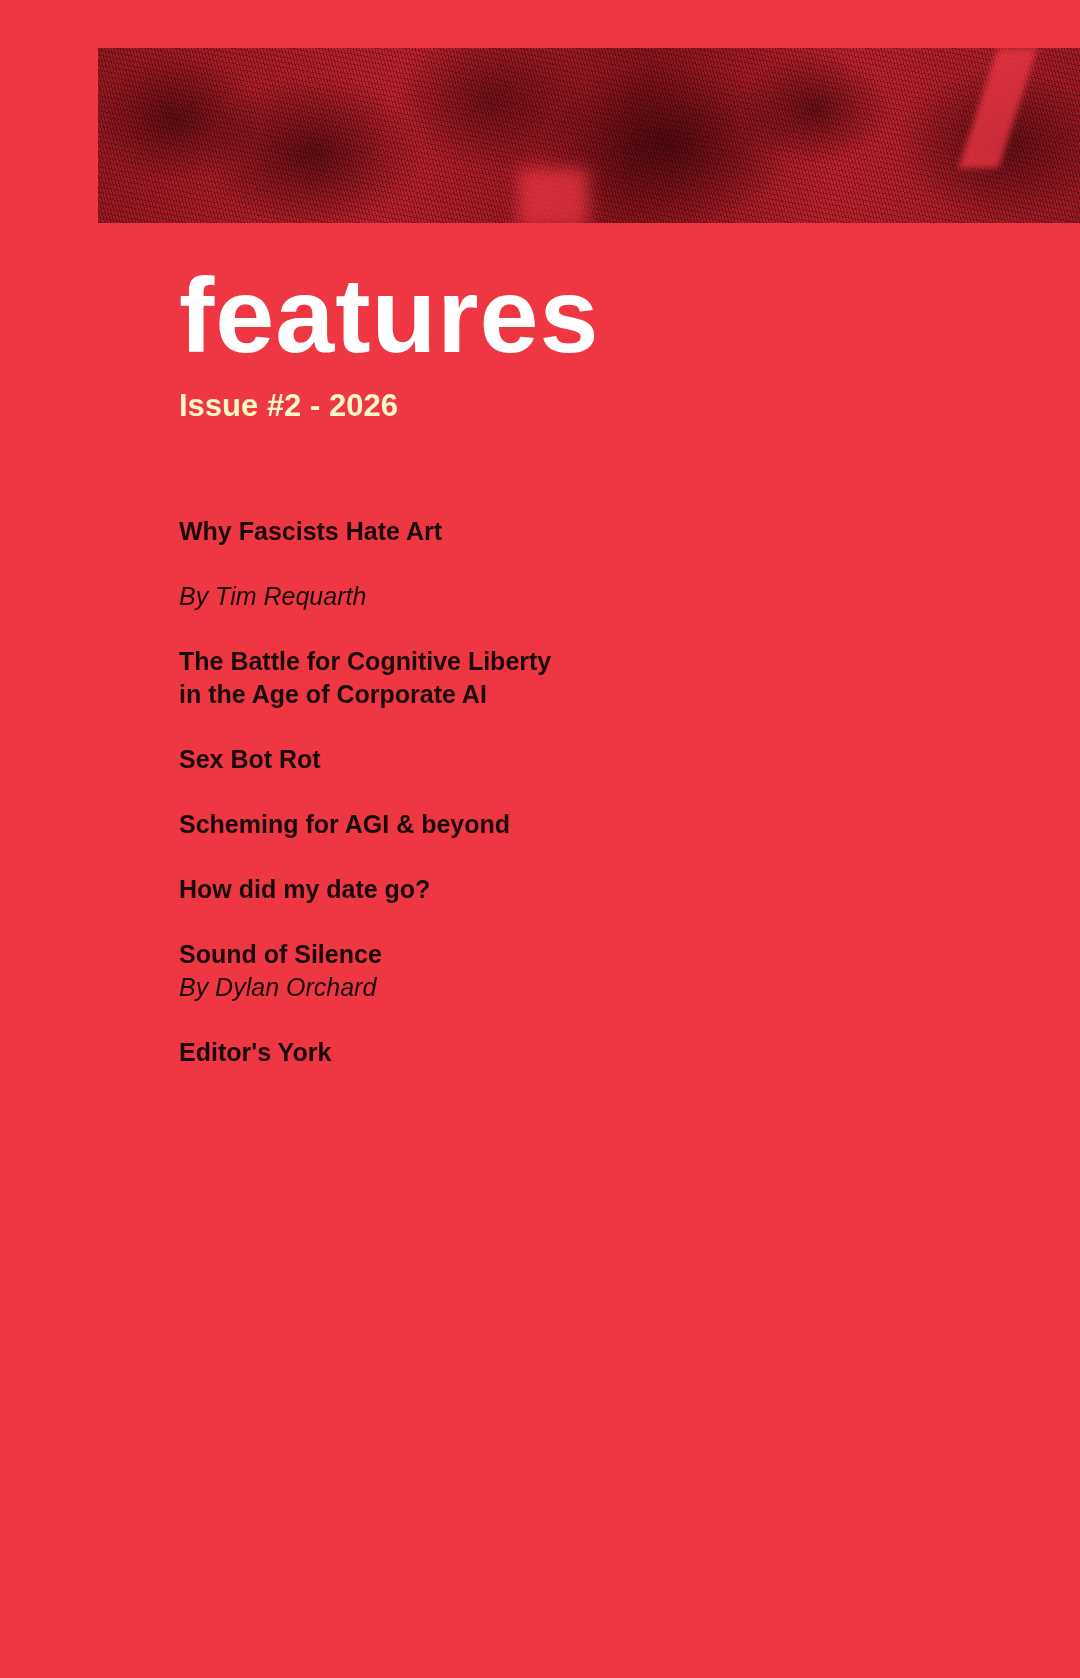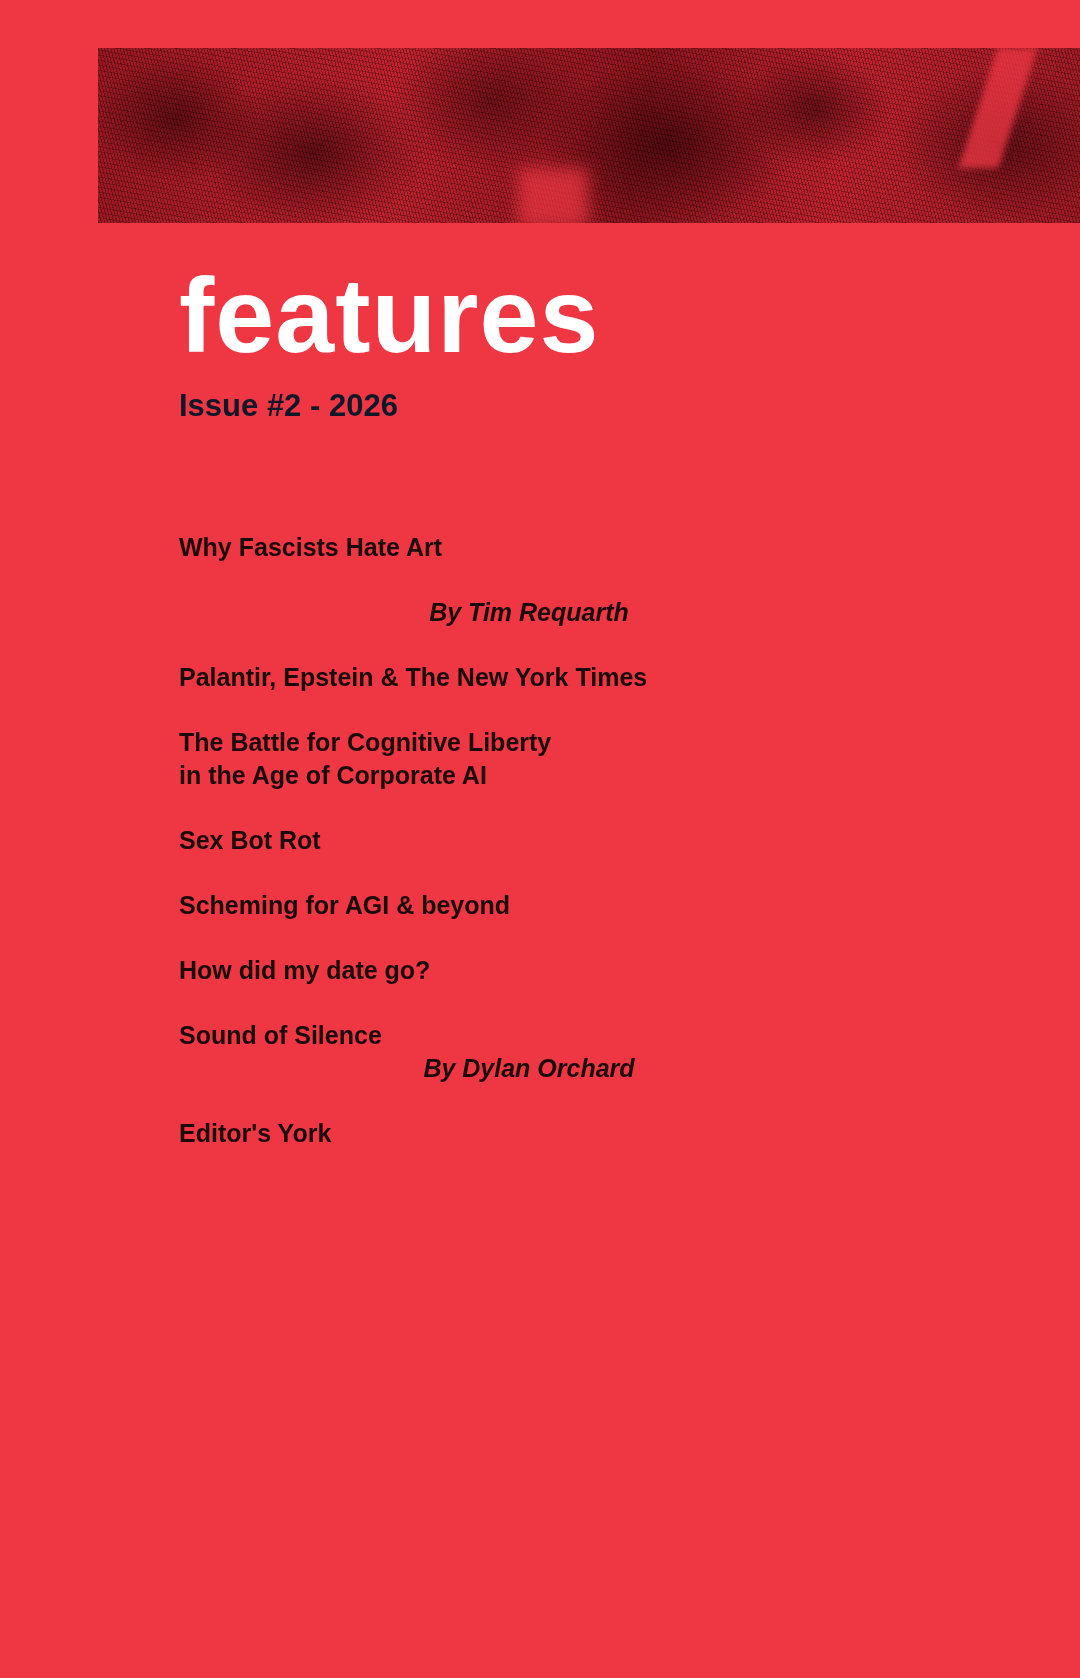--- a/index.html
+++ b/index.html
@@ -71,51 +71,50 @@
       line-height: 1;
       margin: 0;
       color: #ffffff;
       font-family: "Liberation Sans", sans-serif;
     }
     .issue {
       margin-top: 22px;
       font-size: 31px;
       font-weight: 700;
       line-height: 1;
-      color: #0f172a;
+      color: #fef9c3;
     }
     .toc {
       position: absolute;
       left: 179px;
       top: 515px;
       width: 700px;
       list-style: none;
       margin: 0;
       padding: 0;
     }
     .toc-item {
-      margin: 16px 0 32px 0;
+      margin: 0 0 32px 0;
       cursor: pointer;
     }
     .toc-title {
       display: block;
       font-size: 25px;
       font-weight: 700;
       line-height: 33px;
       color: #1a0a0c;
       white-space: pre-line;
     }
     .toc-author {
       display: block;
       font-size: 25px;
       font-style: italic;
-      font-weight: 700;
+      font-weight: 400;
       line-height: 33px;
       color: #1a0a0c;
-      text-align: center;
     }
   </style>
 </head>
 <body>
 
 <div class="hero">
   <div class="hero-noise"></div>
   <div class="hero-streak"></div>
   <div class="hero-light"></div>
 </div>
@@ -126,21 +125,20 @@
 </header>
 
 <ul class="toc">
   <li class="toc-item">
     <span class="toc-title">Why Fascists Hate Art</span>
   </li>
   <li class="toc-item">
     <span class="toc-author">By Tim Requarth</span>
   </li>
   <li class="toc-item">
-    <span class="toc-title">Palantir, Epstein &amp; The New York Times</span>
   </li>
   <li class="toc-item">
     <span class="toc-title">The Battle for Cognitive Liberty
 in the Age of Corporate AI</span>
   </li>
   <li class="toc-item">
     <span class="toc-title">Sex Bot Rot</span>
   </li>
   <li class="toc-item">
     <span class="toc-title">Scheming for AGI &amp; beyond</span>

